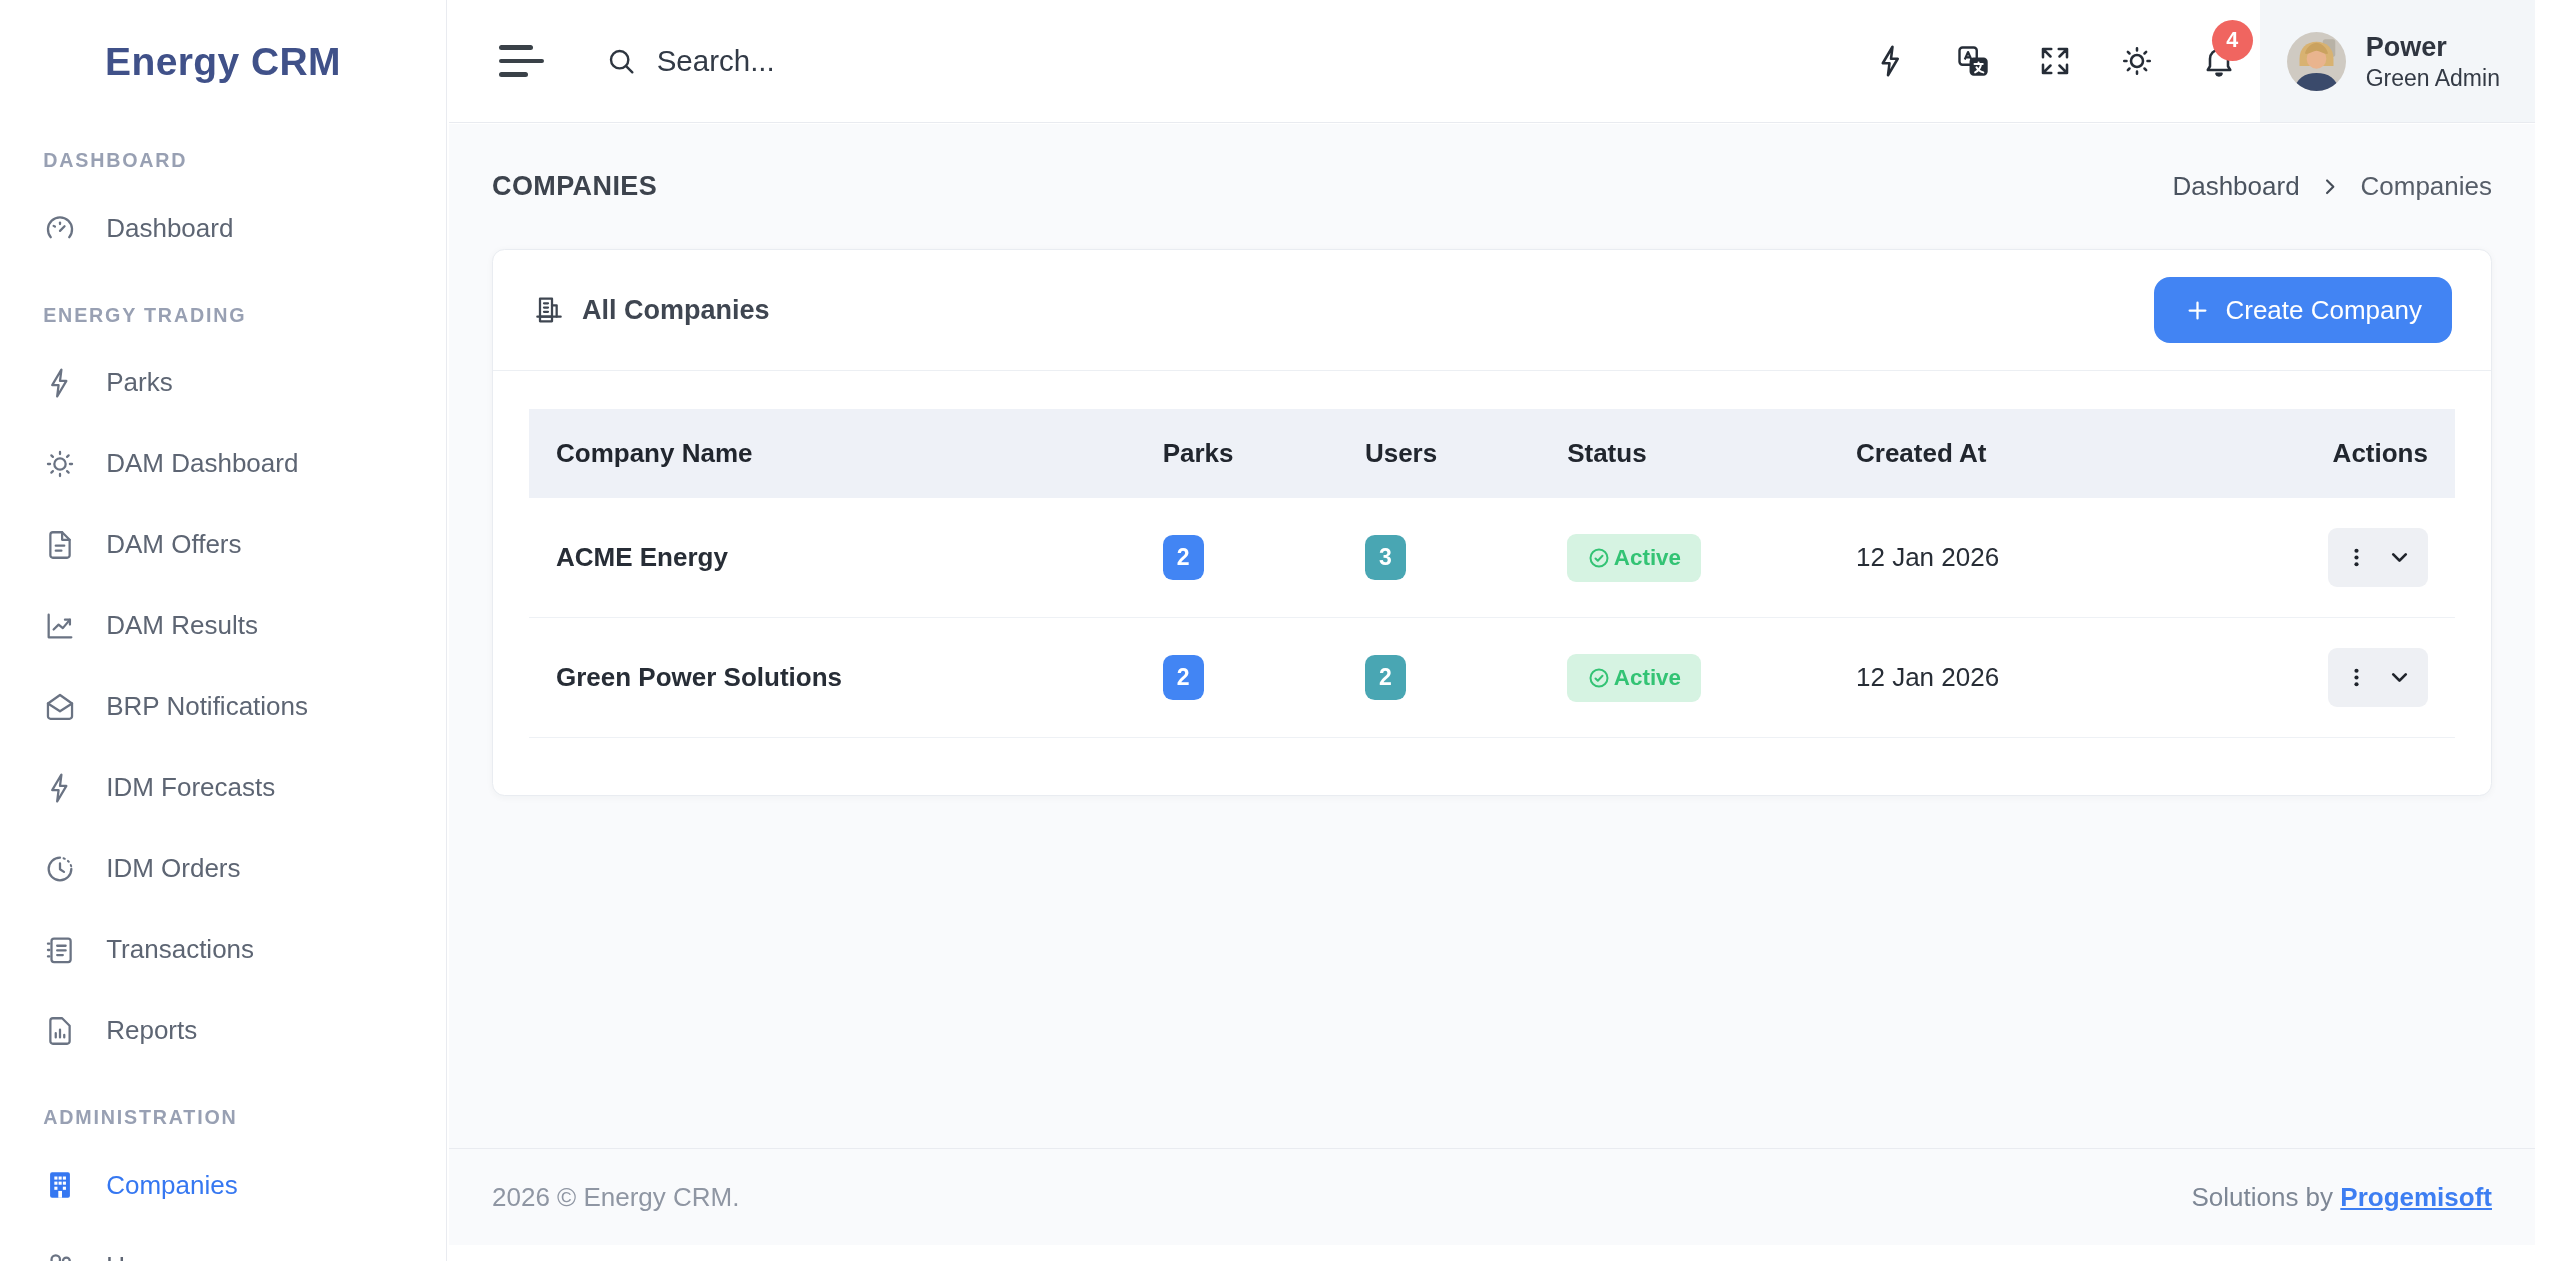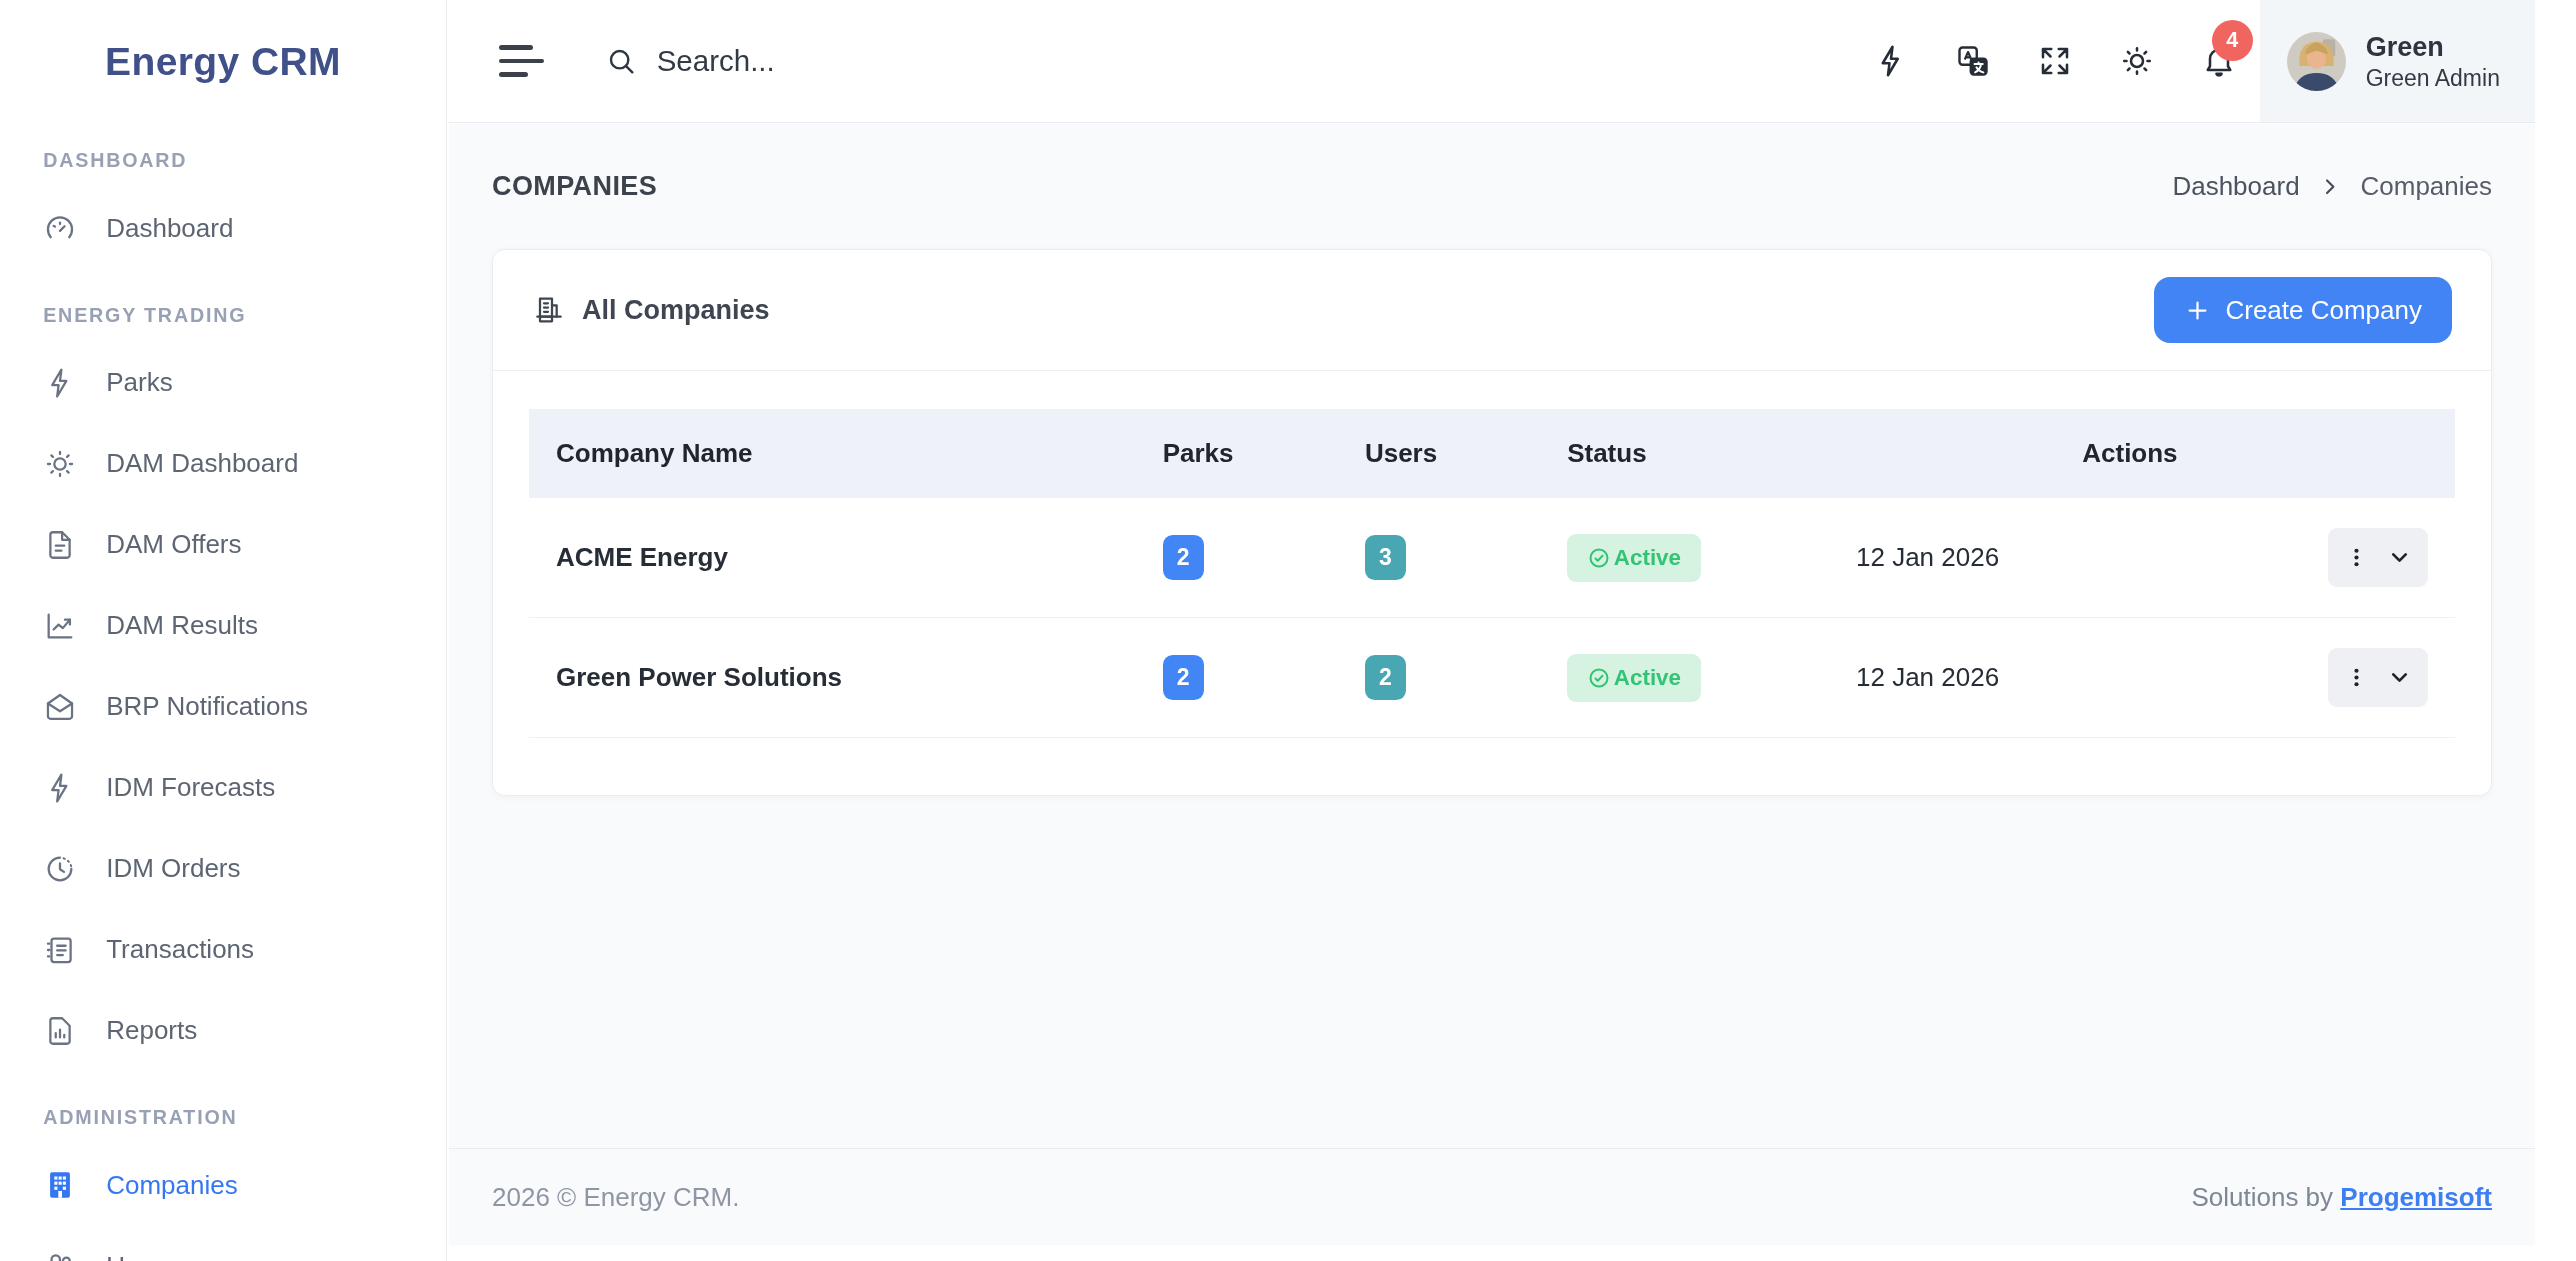--- a/index.html
+++ b/index.html
@@ -284,21 +284,21 @@
           <svg viewBox="0 0 66 66" width="59" height="59">
               <rect width="66" height="66" fill="#cfcac2"></rect>
               <rect x="40" y="8" width="14" height="20" rx="3" fill="#b8b2a6"></rect>
               <path d="M14 30c0-12 8-19 19-19s19 7 19 19v8H14z" fill="#d8b271"></path>
               <circle cx="33" cy="30" r="11" fill="#e9b48e"></circle>
               <path d="M20 24c2-8 9-12 13-12s11 4 13 12c-4 2-9-3-13-3s-9 5-13 3z" fill="#caa25f"></path>
               <path d="M8 66c2-14 12-20 25-20s23 6 25 20z" fill="#3a4a6b"></path>
             </svg>
         </span>
         <span>
-          <div class="user-name">Green</div>
+          <div class="user-name">Power</div>
           <div class="user-role">Green Admin</div>
         </span>
       </div>
     </div>
   </header>
 
   <main class="main">
 
     <div class="page-head">
       <div class="page-title">COMPANIES</div>
@@ -334,20 +334,21 @@
       </div>
 
       <div class="card-body">
         <div class="tbl">
 
           <div class="tbl-row tbl-head">
             <div class="cell">Company Name</div>
             <div class="cell">Parks</div>
             <div class="cell">Users</div>
             <div class="cell">Status</div>
+            <div class="cell">Created At</div>
             <div class="cell right">Actions</div>
           </div>
 
           <div class="tbl-body">
 
             <div class="tbl-row">
               <div class="cell cname">ACME Energy</div>
               <div class="cell">
                 <span class="count-badge count-blue">2</span>
               </div>

